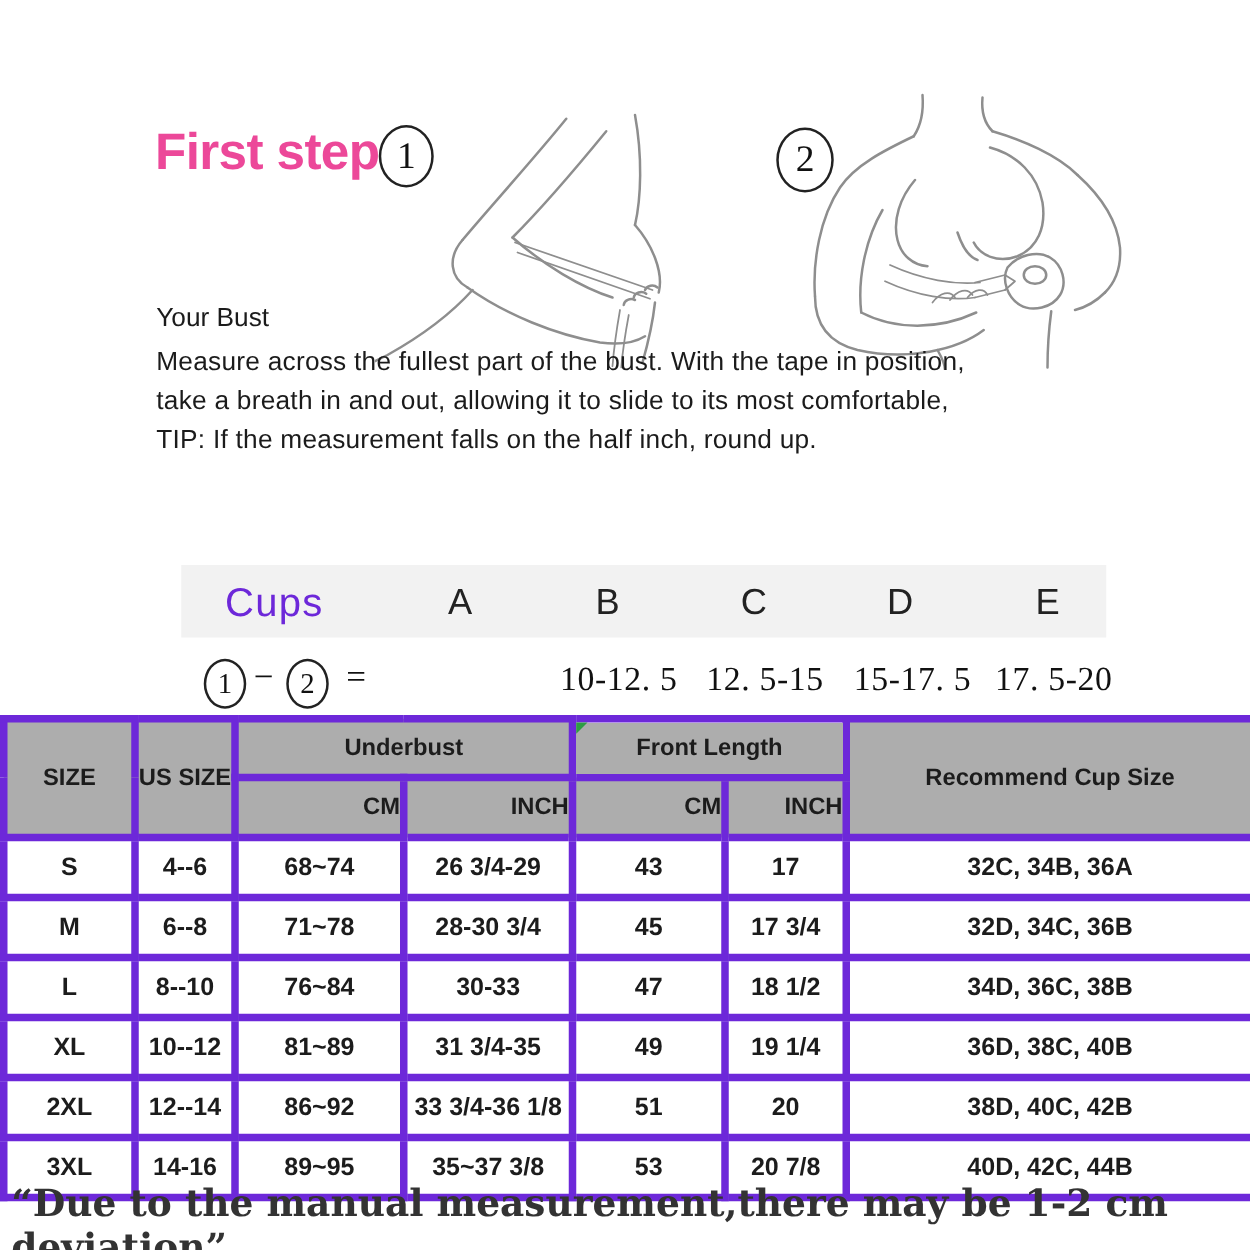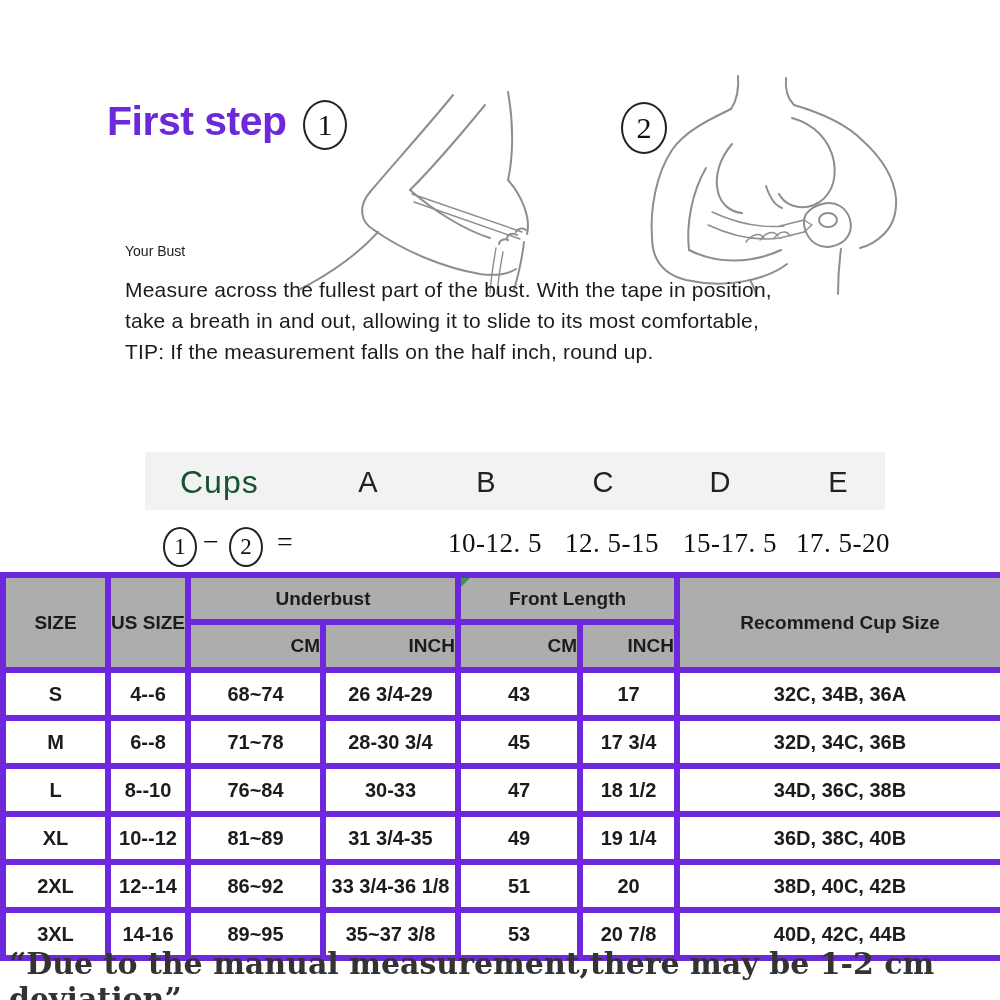--- a/index.html
+++ b/index.html
@@ -2,39 +2,39 @@
 <html style="--ink: #1b1b1b; --line-gray: #8e8e8e; --bar-gray: #f2f2f2; --header-gray: #adadad; --marker-green: #2e9e44;"><head>
 <meta charset="utf-8">
 <style>
   html,body{margin:0;padding:0;background:#fff;}
   .canvas{
     position:relative;width:1000px;height:1000px;background:#ffffff;
     font-family:"Liberation Sans",sans-serif;color:var(--ink,#1b1b1b);overflow:hidden;
   }
   
   .title{
-    position:absolute;left:107px;top:98px;font-size:41px;font-weight:700;
-    letter-spacing:-0.5px;color:#6d28d9;
+    position:absolute;left:124px;top:98px;font-size:41px;font-weight:700;
+    letter-spacing:-0.5px;color:#ec4899;
   }
   .step-badge{
     position:absolute;border:2.5px solid #222;border-radius:50%;
     display:flex;align-items:center;justify-content:center;
     font-family:"Liberation Serif",serif;color:#111;background:#fff;
   }
   .badge-1{left:303px;top:100px;width:40px;height:46px;font-size:30px;}
   .badge-2{left:621px;top:102px;width:42px;height:48px;font-size:30px;}
   .illus{position:absolute;}
   .illus path,.illus ellipse{fill:none;stroke:var(--line-gray,#8e8e8e);stroke-width:2;stroke-linecap:round;stroke-linejoin:round;}
   .illus .thin{stroke-width:1.4;}
   
-  .subtitle{position:absolute;left:125px;top:243px;font-size:14px;}
+  .subtitle{position:absolute;left:125px;top:243px;font-size:21px;}
   .para{position:absolute;left:125px;top:274px;width:760px;font-size:21px;line-height:31px;letter-spacing:0.2px;}
   
   .cups-bar{position:absolute;left:145px;top:452px;width:740px;height:58px;background:var(--bar-gray,#f2f2f2);}
-  .cups-label{position:absolute;left:35px;top:12px;font-size:32px;font-weight:400;letter-spacing:1px;color:#14532d;}
+  .cups-label{position:absolute;left:35px;top:12px;font-size:32px;font-weight:400;letter-spacing:1px;color:#6d28d9;}
   .cup-letter{position:absolute;top:14px;width:40px;text-align:center;font-size:29px;color:#222;}
   .cl-0{left:203px;} .cl-1{left:321px;} .cl-2{left:438px;} .cl-3{left:555px;} .cl-4{left:673px;}
   
   .formula{position:absolute;left:0;top:524px;width:1000px;height:44px;font-family:"Liberation Serif",serif;color:#111;}
   .f-circle{
     position:absolute;top:3px;width:30px;height:36px;border:2px solid #222;border-radius:50%;
     display:flex;align-items:center;justify-content:center;font-size:23px;
   }
   .fc-1{left:163px;} .fc-2{left:229px;}
   .f-op{position:absolute;top:2px;font-size:28px;}

